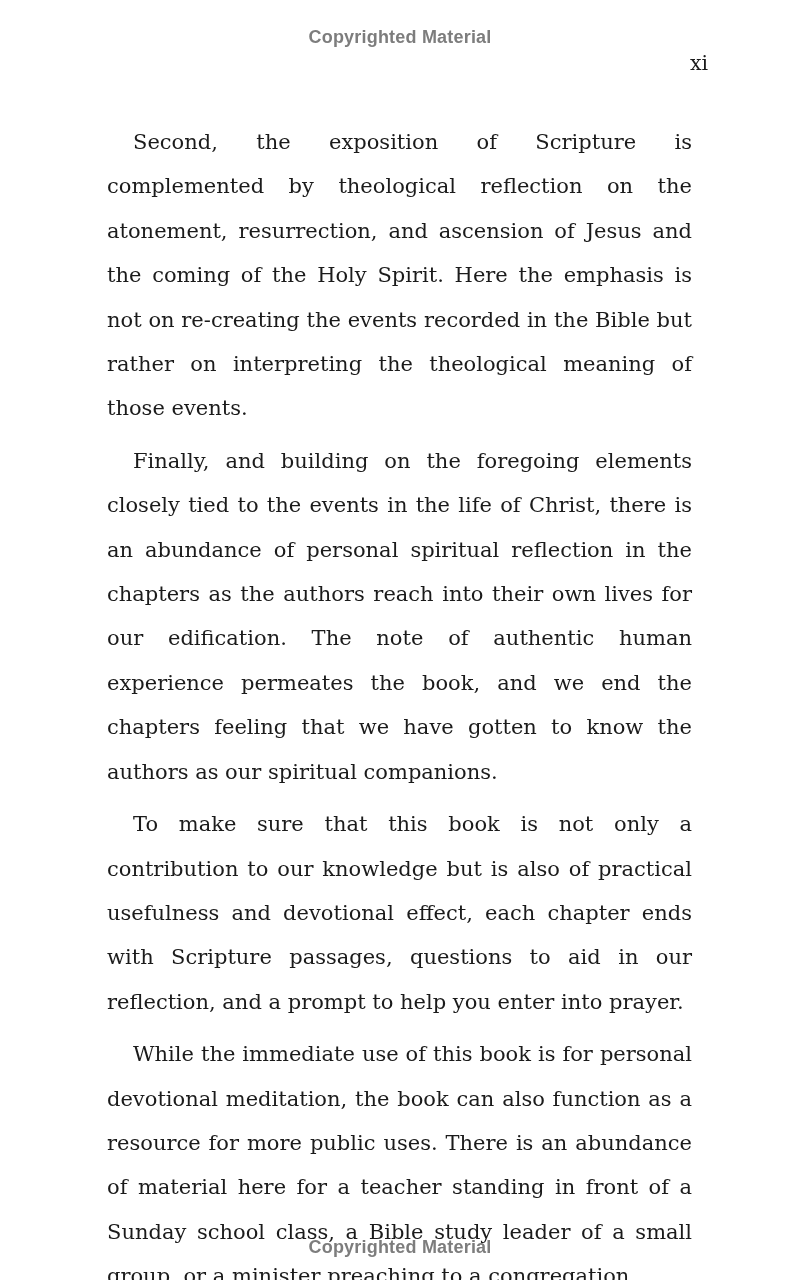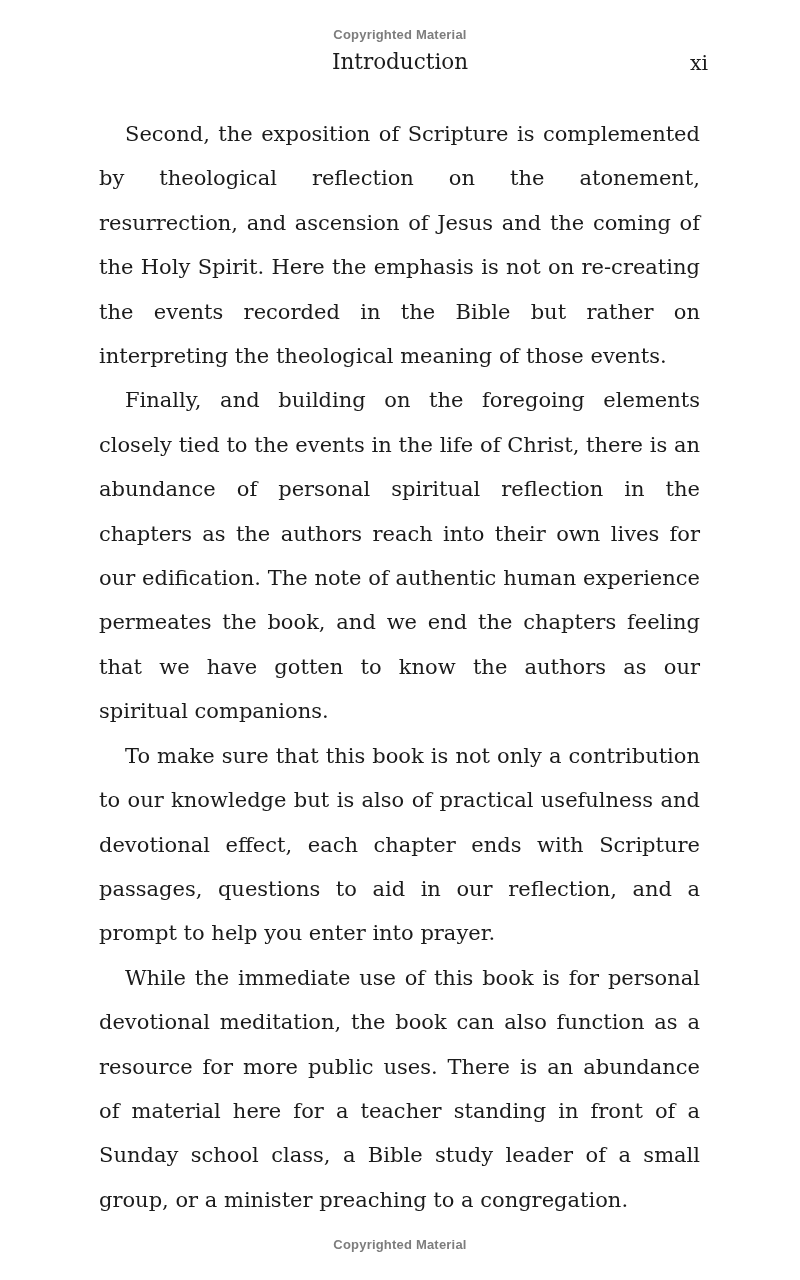--- a/index.html
+++ b/index.html
@@ -14,21 +14,21 @@
     background: #ffffff;
     overflow: hidden;
   }
   .copyright {
     position: absolute;
     left: 0;
     width: 100%;
     text-align: center;
     font-family: "Liberation Sans", sans-serif;
     font-weight: 700;
-    font-size: 13px;
+    font-size: 18px;
     letter-spacing: 0.2px;
     color: #7d7d7d;
   }
   .copyright.top { top: 27px; }
   .copyright.bottom { top: 1237px; }
   .running-head {
     position: absolute;
     top: 49px;
     left: 0;
     width: 100%;
@@ -50,33 +50,32 @@
     top: 112px;
     left: 99px;
     width: 601px;
     font-family: "DejaVu Serif", serif;
     font-size: 21px;
     line-height: 44.4px;
     color: #1b1b1b;
     text-align: justify;
   }
   .body-text p {
-    margin: 0;
+    margin: 8px;
     padding: 0;
     text-indent: 26px;
   }
 </style>
 </head>
 <body>
 
 <div class="page">
 
   <div class="copyright top">Copyrighted Material</div>
 
-  <div class="running-head">Introduction</div>
 
   <div class="page-number">xi</div>
 
   <div class="body-text">
     <p>Second, the exposition of Scripture is complemented by theological reflection on the atonement, resurrection, and ascension of Jesus and the coming of the Holy Spirit. Here the emphasis is not on re-creating the events recorded in the Bible but rather on interpreting the theological meaning of those events.</p>
     <p>Finally, and building on the foregoing elements closely tied to the events in the life of Christ, there is an abundance of personal spiritual reflection in the chapters as the authors reach into their own lives for our edification. The note of authentic human experience permeates the book, and we end the chapters feeling that we have gotten to know the authors as our spiritual companions.</p>
     <p>To make sure that this book is not only a contribution to our knowledge but is also of practical usefulness and devotional effect, each chapter ends with Scripture passages, questions to aid in our reflection, and a prompt to help you enter into prayer.</p>
     <p>While the immediate use of this book is for personal devotional meditation, the book can also function as a resource for more public uses. There is an abundance of material here for a teacher standing in front of a Sunday school class, a Bible study leader of a small group, or a minister preaching to a congregation.</p>
   </div>
 

